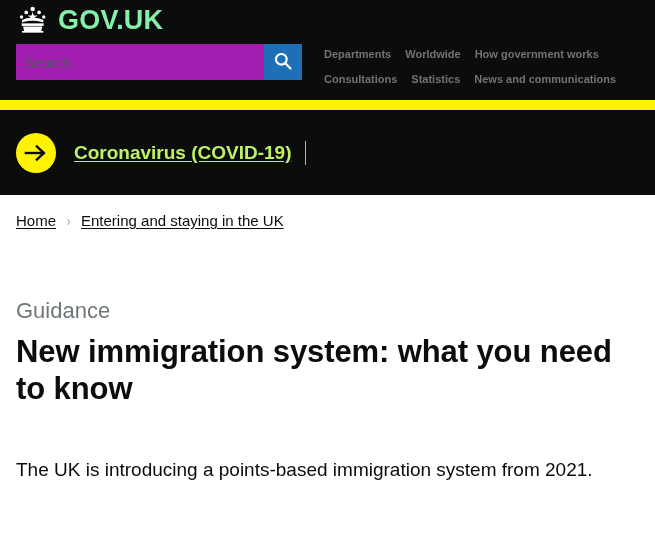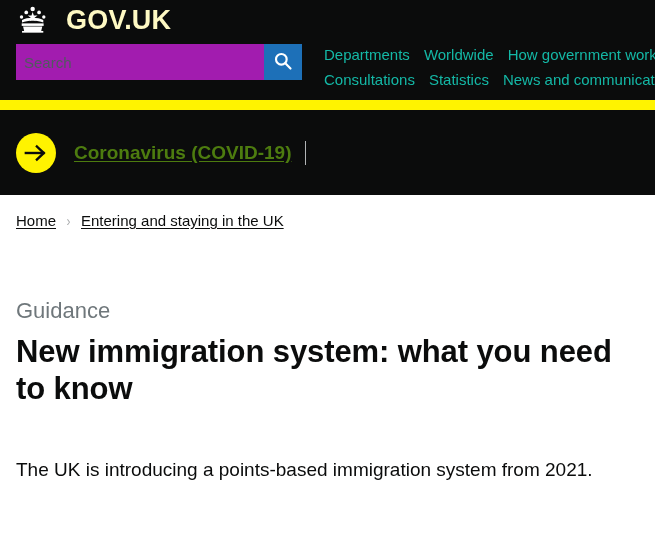--- a/index.html
+++ b/index.html
@@ -32,28 +32,27 @@
     display: flex;
     align-items: center;
     height: 34px;
   }
   .crown {
     display: block;
     margin-right: 8px;
     flex: 0 0 auto;
   }
   .govuk-wordmark {
-    color: #fef9c3;
+    color: #86efac;
     font-size: 27px;
     font-weight: bold;
     letter-spacing: 0.2px;
     line-height: 1;
     border-bottom: 1px solid transparent;
     white-space: nowrap;
-    margin-left: 8px;
   }
 
   
   .header-body {
     display: flex;
     align-items: flex-start;
     margin-top: 6px;
     padding-bottom: 10px;
   }
   .search-wrap {
@@ -98,23 +97,23 @@
   .nav-row {
     display: flex;
     white-space: nowrap;
     height: 21px;
     align-items: center;
   }
   .nav-row + .nav-row {
     margin-top: 4px;
   }
   .nav-link {
-    color: #14b8a6;
-    font-size: 15px;
-    font-weight: normal;
+    color: #737373;
+    font-size: 11px;
+    font-weight: bold;
     text-decoration: none;
     margin-right: 14px;
     line-height: 1.2;
   }
   .nav-link:last-child { margin-right: 0; }
 
   
   .yellow-bar {
     height: 10px;
     background: #fff300;
@@ -136,21 +135,21 @@
     height: 40px;
     border-radius: 50%;
     background: #fff300;
     display: flex;
     align-items: center;
     justify-content: center;
     flex: 0 0 auto;
     margin-right: 18px;
   }
   .covid-link {
-    color: #4d7c0f;
+    color: #bef264;
     font-size: 19px;
     font-weight: bold;
     text-decoration: underline;
     text-underline-offset: 2px;
     white-space: nowrap;
   }
   .covid-divider {
     width: 1px;
     height: 24px;
     background: #b1b4b6;

